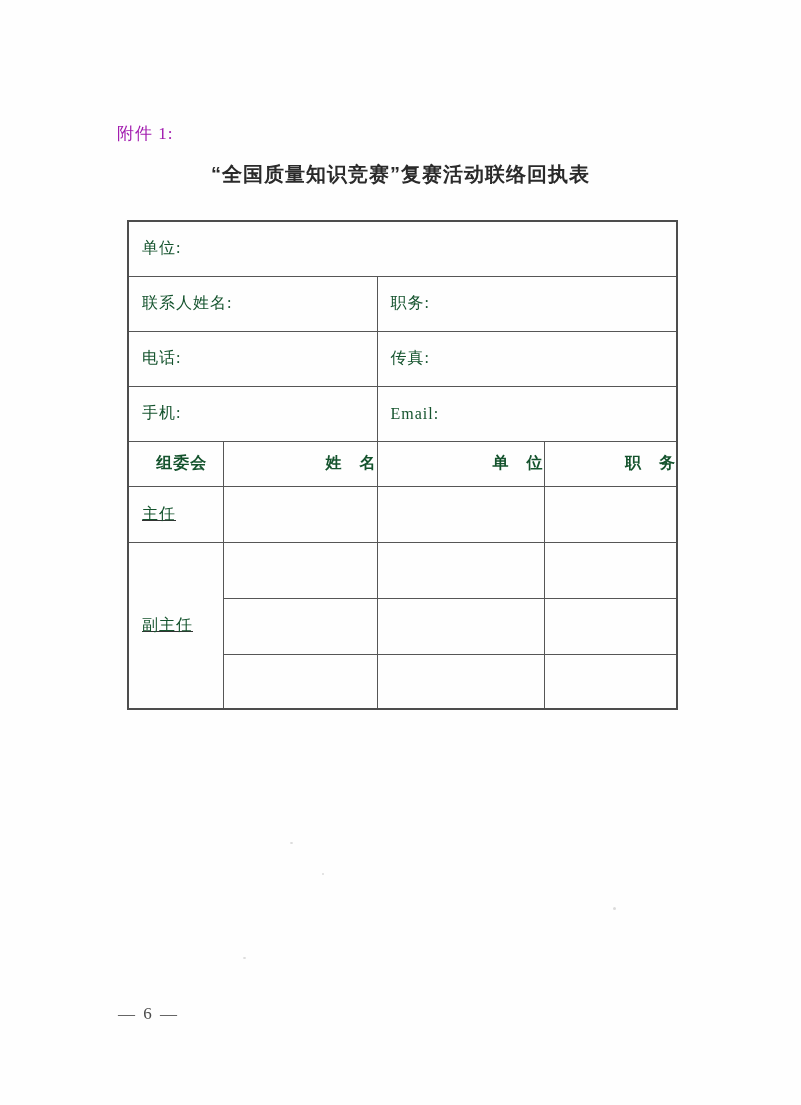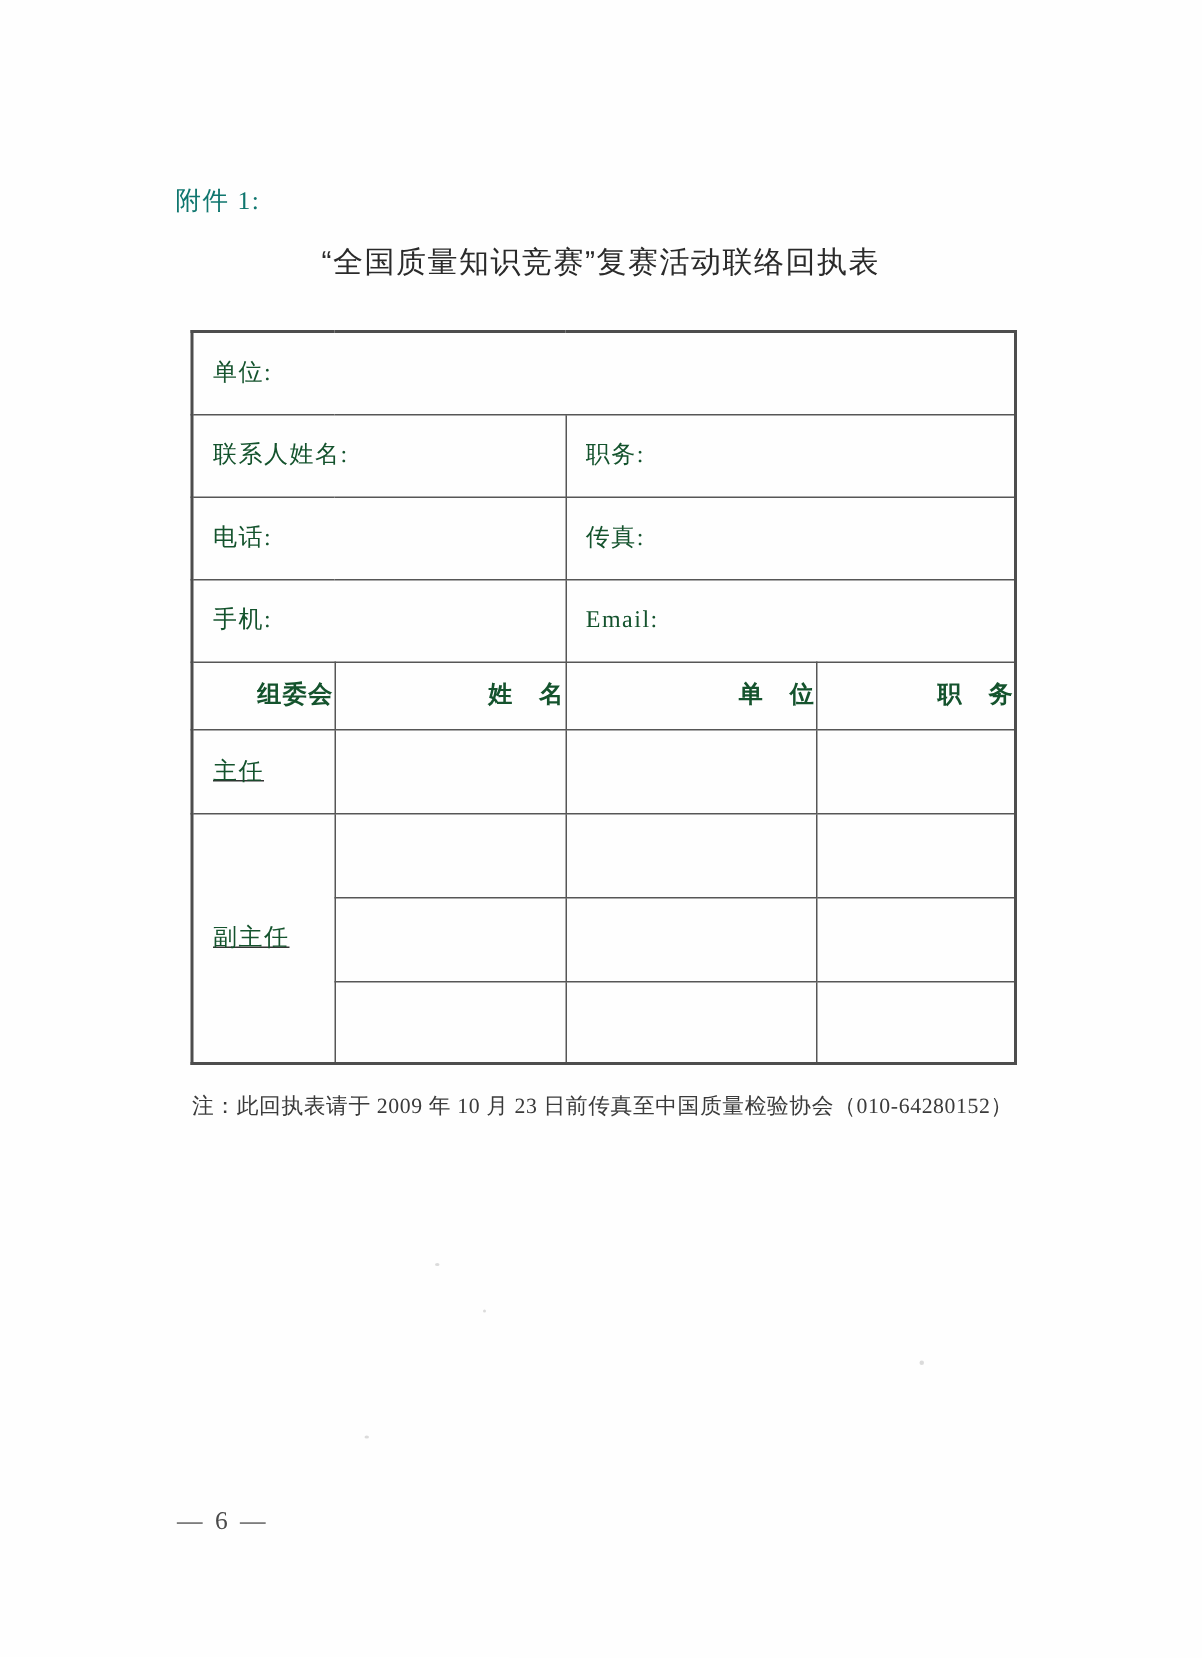--- a/index.html
+++ b/index.html
@@ -14,30 +14,30 @@
     height: 1105px;
     background: #fefefe;
     overflow: hidden;
   }
   .attachment-label {
     position: absolute;
     left: 117px;
     top: 122px;
     font-size: 17px;
     letter-spacing: 1px;
-    color: #0f766e;
+    color: #a21caf;
   }
   .doc-title {
     position: absolute;
     left: 0;
     top: 161px;
     width: 100%;
     text-align: center;
     font-family: "Liberation Sans", "DejaVu Sans", sans-serif;
-    font-weight: 400;
+    font-weight: 700;
     font-size: 20px;
     letter-spacing: 1px;
     color: #2a2a2a;
   }
   table.form-table {
     position: absolute;
     left: 127px;
     top: 220px;
     width: 549px;
     border-collapse: collapse;
@@ -56,21 +56,21 @@
   tr.r56 { height: 56px; text-decoration: underline; }
   tr.rhead { height: 45px; }
   td.header-cell {
     font-family: "Liberation Sans", "DejaVu Sans", sans-serif;
     font-weight: 700;
     color: #2d2d2d;
     text-align: right;
     padding-left: 0;
   }
   td.header-cell.first {
-    text-align: right;
+    text-align: center;
     padding-left: 12px;
   }
   .footer-note {
     position: absolute;
     left: 128px;
     top: 728px;
     font-size: 14.5px;
     letter-spacing: 0.4px;
     color: #3a3a3a;
     white-space: nowrap;
@@ -160,21 +160,20 @@
         <td></td>
       </tr>
       <tr class="r55">
         <td></td>
         <td></td>
         <td></td>
       </tr>
     </tbody>
   </table>
 
-  <div class="footer-note">注：此回执表请于 2009 年 10 月 23 日前传真至中国质量检验协会（010-64280152）</div>
 
   <div class="page-number">— 6 —</div>
 
   <div class="speck" style="left:290px; top:842px; width:3px; height:2px;"></div>
   <div class="speck" style="left:613px; top:907px; width:3px; height:3px;"></div>
   <div class="speck" style="left:243px; top:957px; width:3px; height:2px;"></div>
   <div class="speck" style="left:322px; top:873px; width:2px; height:2px;"></div>
 
 </div>
 

